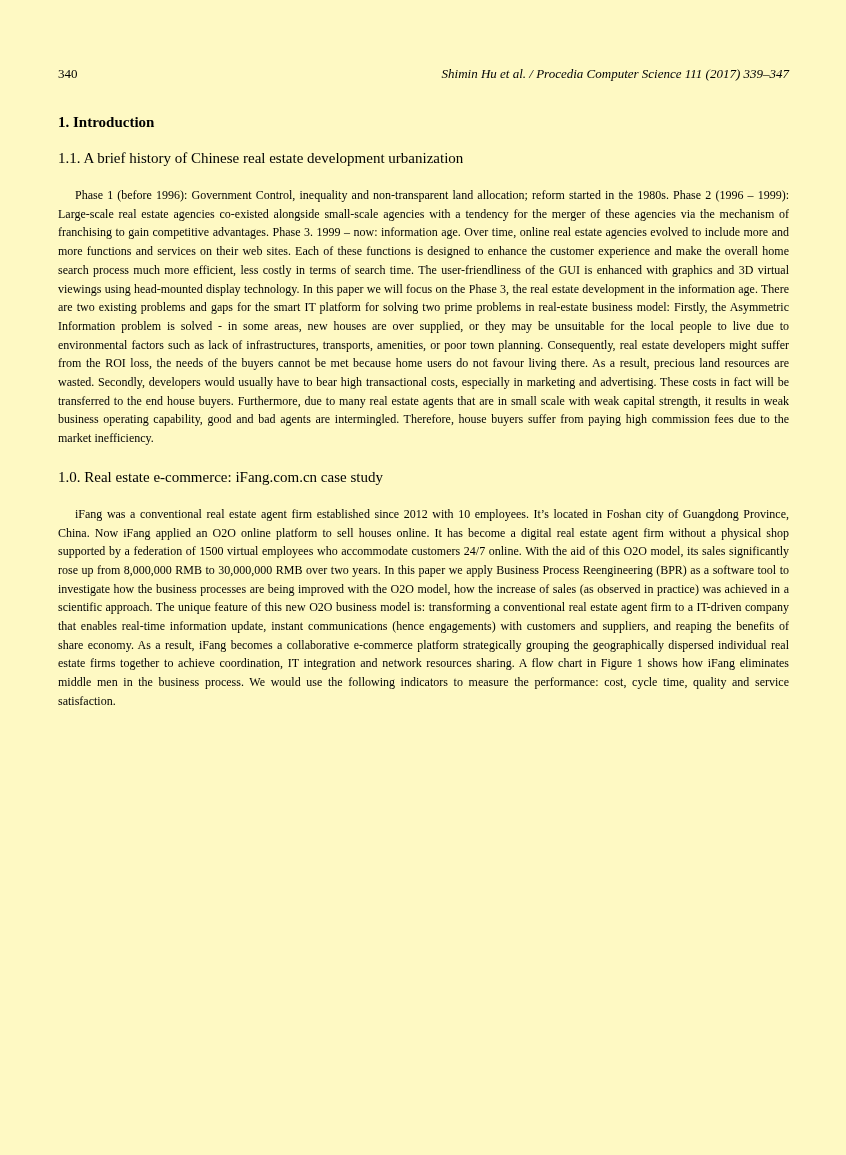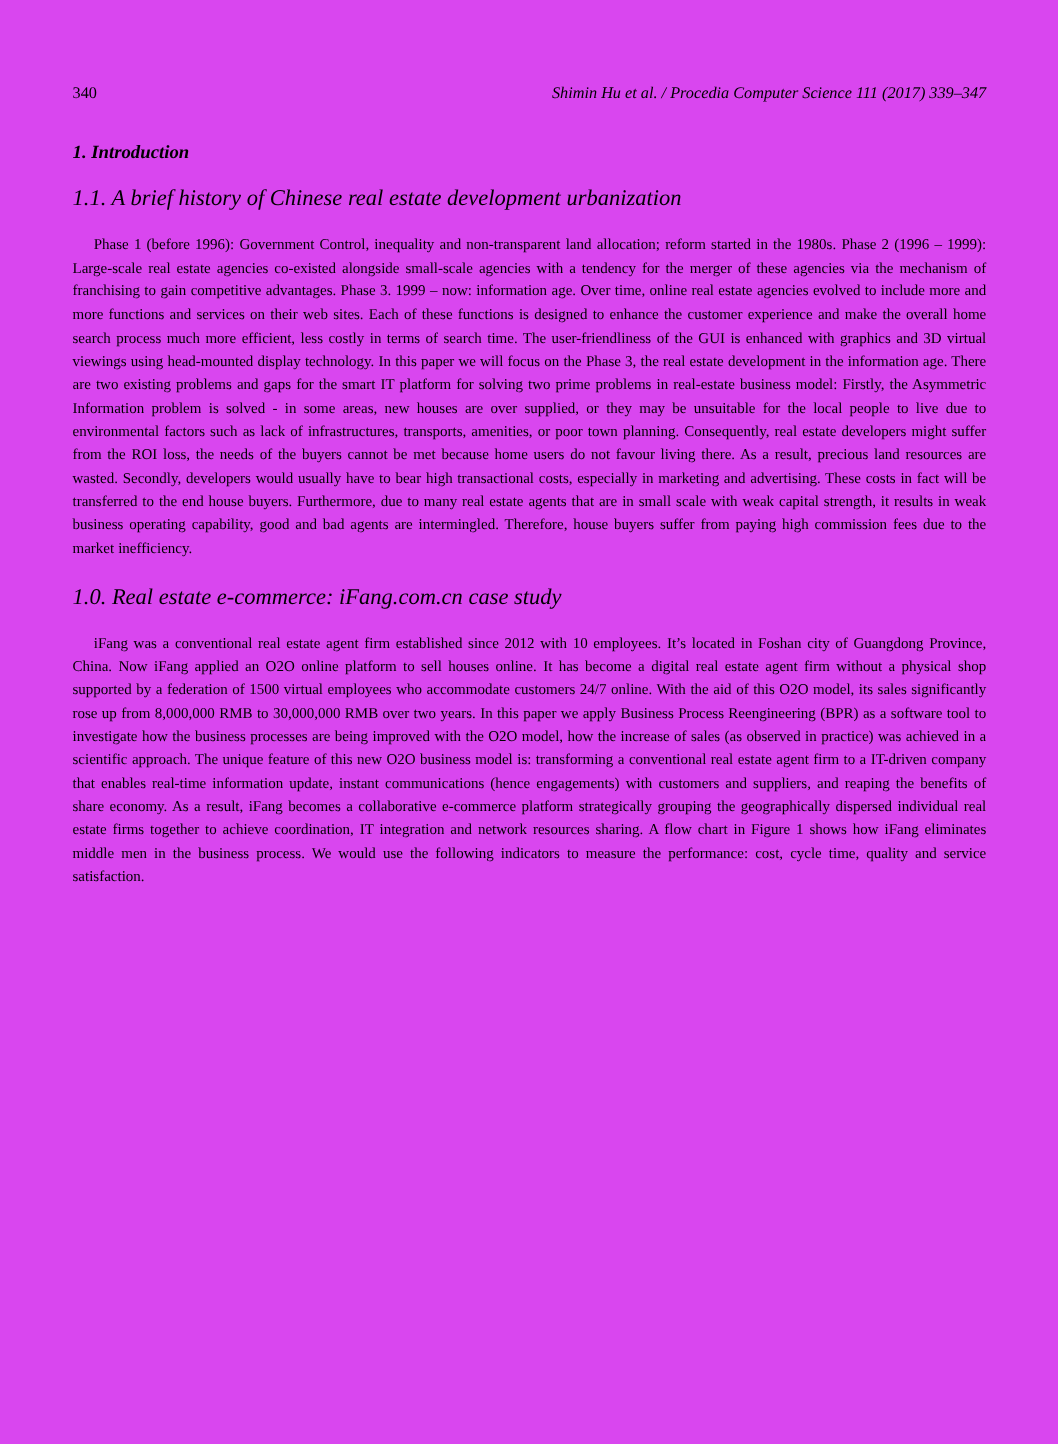--- a/index.html
+++ b/index.html
@@ -13,21 +13,21 @@
     font-family: "Liberation Serif", "DejaVu Serif", serif;
     color: #000000;
     -webkit-font-smoothing: antialiased;
   }
   .page {
     position: relative;
     width: 846px;
     height: 1155px;
     box-sizing: border-box;
     padding: 66px 57px 0 58px;
-    background: #d946ef;
+    background: #fef9c3;
     overflow: hidden;
   }
   .running-header {
     position: relative;
     height: 16px;
     font-size: 13px;
     line-height: 16px;
   }
   .page-number {
     position: absolute;
@@ -38,28 +38,26 @@
   .running-head {
     display: block;
     text-align: right;
     font-style: italic;
   }
   .section-heading {
     margin: 31px 0 0 0;
     font-size: 15px;
     line-height: 19px;
     font-weight: bold;
-    font-style: italic;
   }
   .subsection-heading {
     margin: 17px 0 0 0;
-    font-size: 18px;
+    font-size: 15px;
     line-height: 19px;
     font-weight: normal;
-    font-style: italic;
   }
   .subsection-heading.second {
     margin-top: 20px;
   }
   .body-paragraph {
     margin: 18px 0 0 0;
     font-size: 12px;
     line-height: 18.7px;
     text-align: justify;
     text-indent: 17px;

